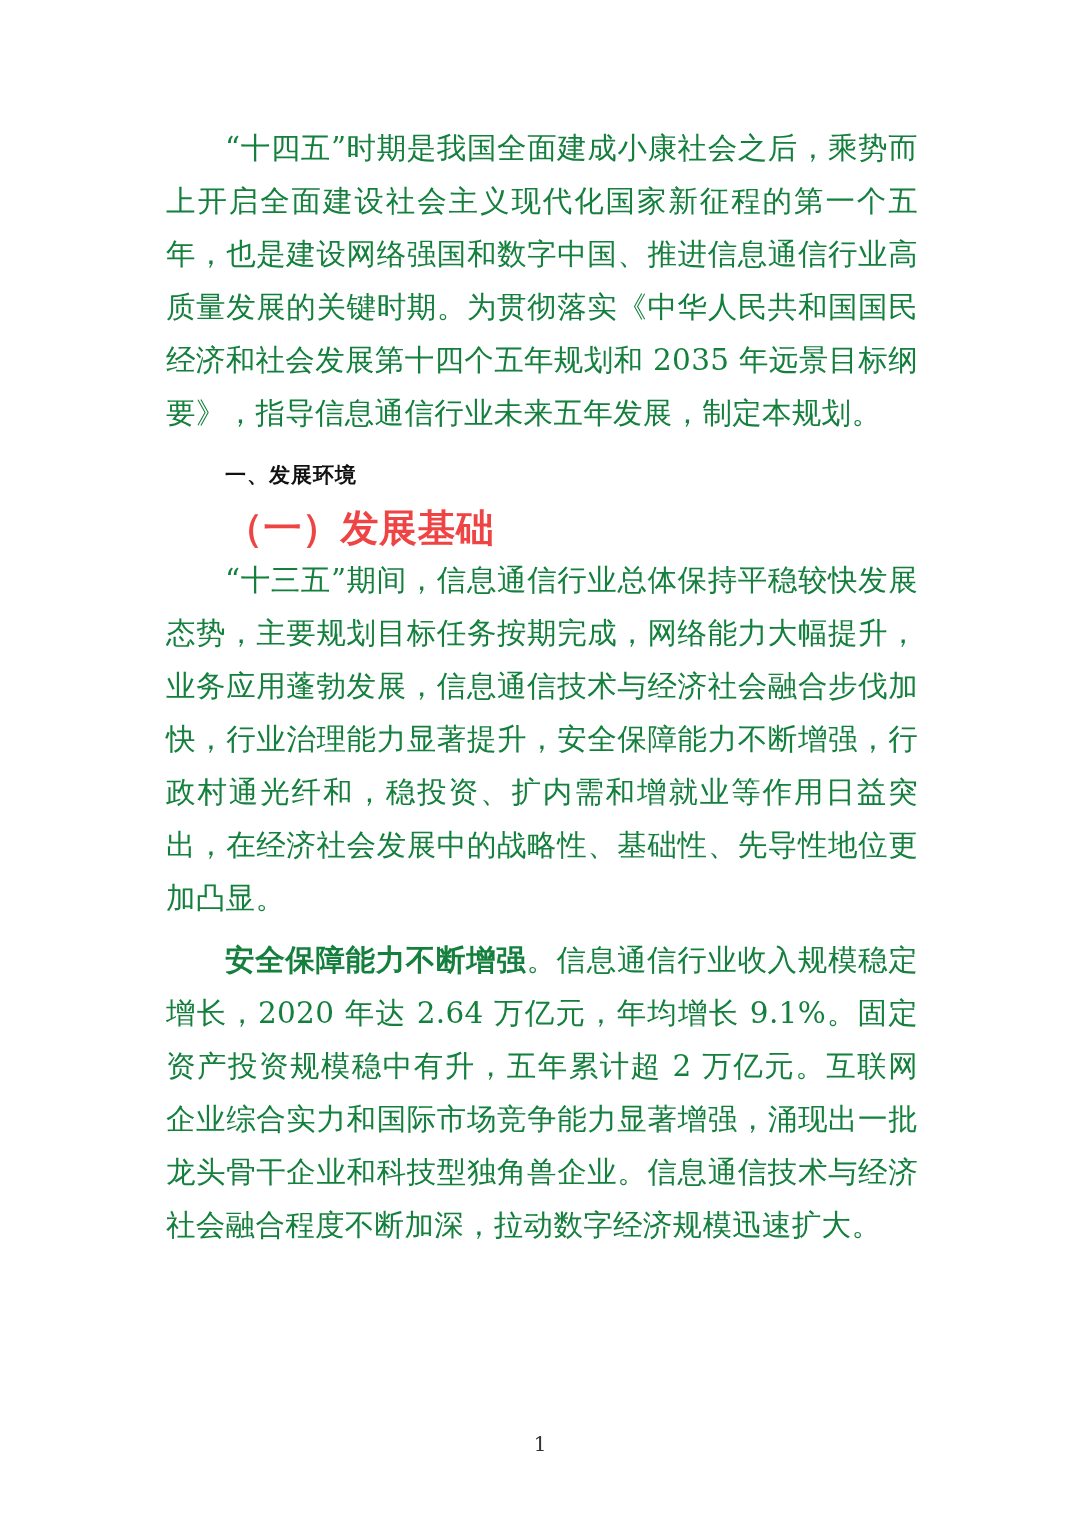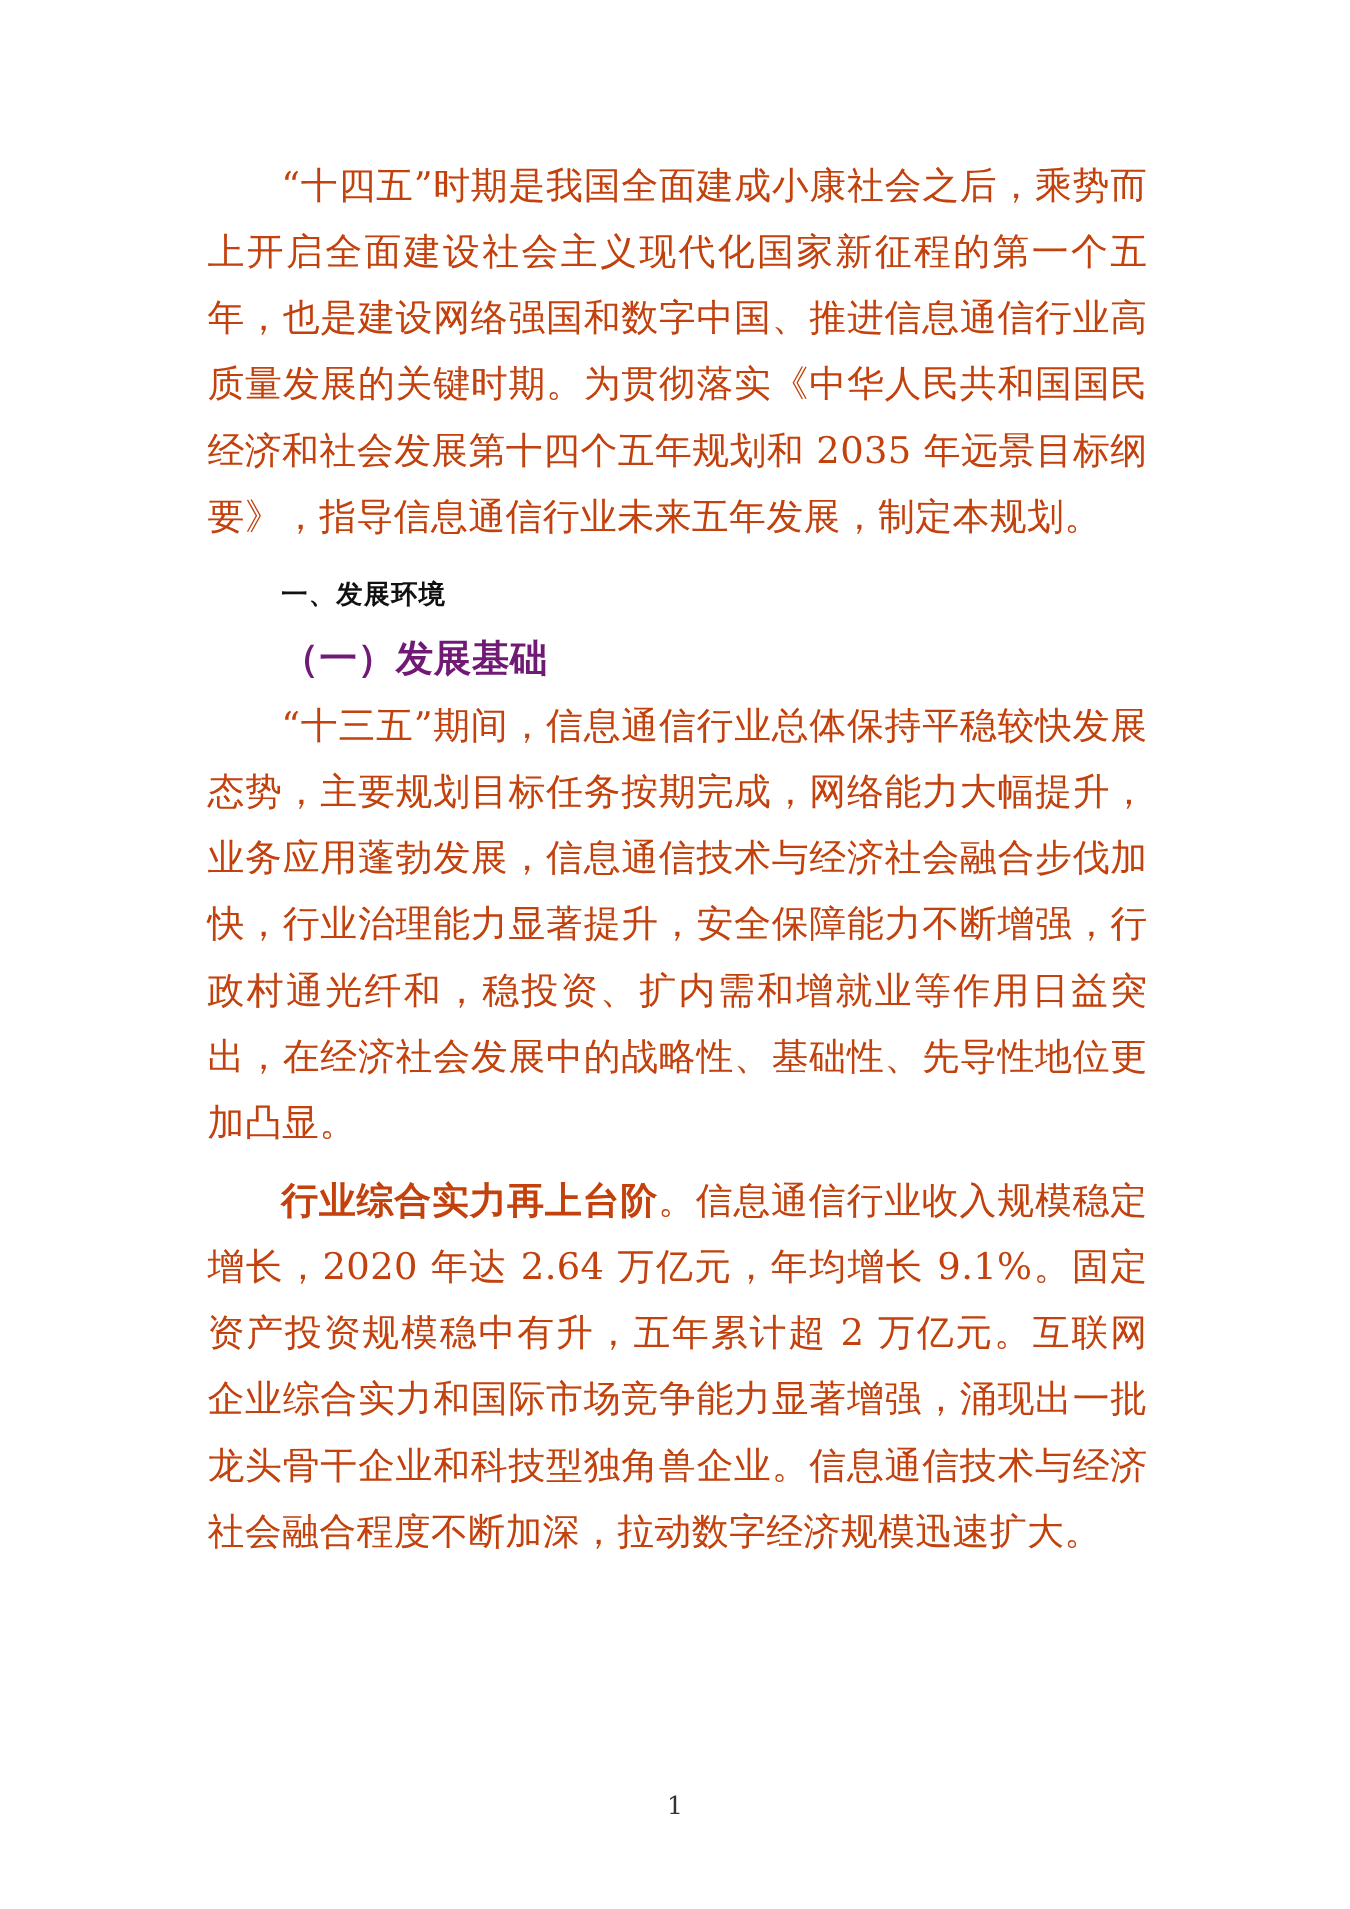--- a/index.html
+++ b/index.html
@@ -29,42 +29,42 @@
     top: 122px;
     width: 752px;
   }
   .para {
     font-size: 29.5px;
     line-height: 53px;
     text-align: justify;
     text-justify: inter-ideograph;
     margin: 0 0 0 0;
     letter-spacing: 0.3px;
-    color: #c2410c;
+    color: #15803d;
   }
   .para.indent {
     text-indent: 59px;
   }
   .heading1 {
     font-size: 21px;
     line-height: 53px;
     font-weight: bold;
     text-indent: 59px;
     margin: 0;
     letter-spacing: 1px;
     color: #111111;
   }
   .heading2 {
-    font-size: 30px;
+    font-size: 38px;
     line-height: 53px;
     font-weight: bold;
     text-indent: 59px;
     margin: 0;
     letter-spacing: 0.5px;
-    color: #701a75;
+    color: #ef4444;
   }
   .lead {
     font-weight: bold;
   }
   .gap {
     height: 8px;
   }
   .page-number {
     position: absolute;
     left: 0;
@@ -87,21 +87,21 @@
     <div class="gap"></div>
 
     <h1 class="heading1">一、发展环境</h1>
 
     <h2 class="heading2">（一）发展基础</h2>
 
     <p class="para indent">“十三五”期间，信息通信行业总体保持平稳较快发展态势，主要规划目标任务按期完成，网络能力大幅提升，业务应用蓬勃发展，信息通信技术与经济社会融合步伐加快，行业治理能力显著提升，安全保障能力不断增强，行政村通光纤和，稳投资、扩内需和增就业等作用日益突出，在经济社会发展中的战略性、基础性、先导性地位更加凸显。</p>
 
     <div class="gap"></div>
 
-    <p class="para indent"><span class="lead">行业综合实力再上台阶</span><span>。信息通信行业收入规模稳定增长，2020 年达 2.64 万亿元，年均增长 9.1%。固定资产投资规模稳中有升，五年累计超 2 万亿元。互联网企业综合实力和国际市场竞争能力显著增强，涌现出一批龙头骨干企业和科技型独角兽企业。信息通信技术与经济社会融合程度不断加深，拉动数字经济规模迅速扩大。</span></p>
+    <p class="para indent"><span class="lead">安全保障能力不断增强</span><span>。信息通信行业收入规模稳定增长，2020 年达 2.64 万亿元，年均增长 9.1%。固定资产投资规模稳中有升，五年累计超 2 万亿元。互联网企业综合实力和国际市场竞争能力显著增强，涌现出一批龙头骨干企业和科技型独角兽企业。信息通信技术与经济社会融合程度不断加深，拉动数字经济规模迅速扩大。</span></p>
 
     <div class="gap"></div>
 
 
   </div>
 
   <div class="page-number">1</div>
 </div>
 
 </body></html>

